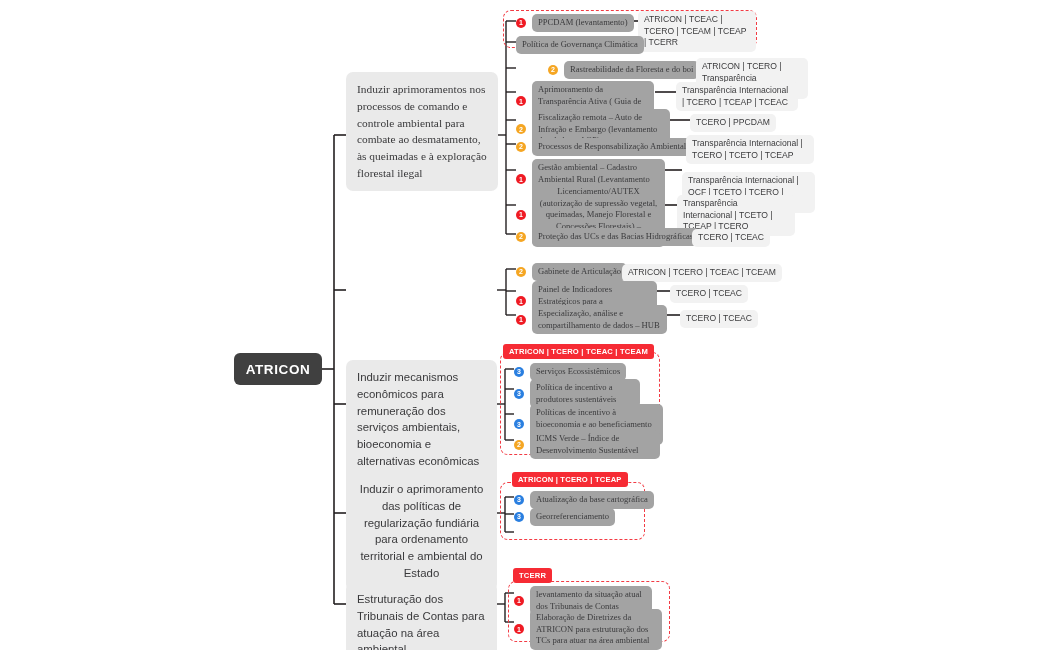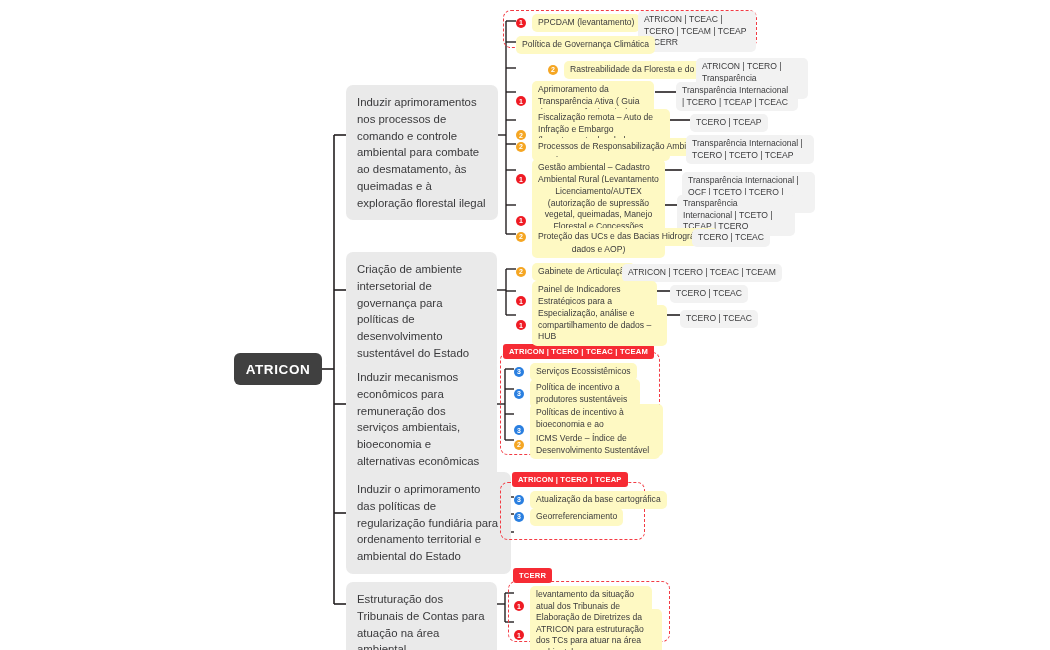--- a/index.html
+++ b/index.html
@@ -55,26 +55,27 @@
     display: flex; align-items: center; justify-content: center;
     font-size: 7px; font-weight: bold; color: #fff;
     line-height: 1;
   }
   .b1 { background: #ef1b24; }
   .b2 { background: #f5a623; }
   .b3 { background: #2a7fe0; }
   .b0 { background: transparent; width: 0; margin-right: 0; }
 
   .leaf-text {
-    background: #fef9c3;
+    background: #a3a3a3;
     border-radius: 5px;
     padding: 3px 6px;
     font-size: 8.6px;
     line-height: 1.34;
     color: #3b3b3d;
+    font-family: Liberation Serif, serif;
   }
   .leaf-text.center { text-align: center; }
 
   
   .owners {
     position: absolute;
     background: #f2f2f2;
     border-radius: 5px;
     padding: 3px 6px;
     font-size: 8.6px;
@@ -178,33 +179,30 @@
       <path d="M602 269 H622"></path>
       <path d="M650 291 H670"></path>
       <path d="M660 315 H680"></path>
     </g>
   </svg>
 
   <div class="root-node">
     <span>ATRICON</span>
   </div>
 
-  <div class="branch" style="left:346px; top:85px; width:152px;">
+  <div class="branch" style="left:346px; top:72px; width:152px;font-family:Liberation Serif, serif;">
     <span>Induzir aprimoramentos nos processos de comando e controle ambiental para combate ao desmatamento, às queimadas e à exploração florestal ilegal</span>
   </div>
 
-  <div class="branch" style="left:346px; top:252px; width:151px;">
-    <span>Criação de ambiente intersetorial de governança para políticas de desenvolvimento sustentável do Estado</span>
-  </div>
 
   <div class="branch" style="left:346px; top:360px; width:151px;">
     <span>Induzir mecanismos econômicos para remuneração dos serviços ambientais, bioeconomia e alternativas econômicas sustentáveis</span>
   </div>
 
-  <div class="branch" style="left:346px; top:472px; width:165px;">
+  <div class="branch" style="left:346px; top:472px; width:151px;text-align:center;">
     <span>Induzir o aprimoramento das políticas de regularização fundiária para ordenamento territorial e ambiental do Estado</span>
   </div>
 
   <div class="branch" style="left:346px; top:582px; width:151px;">
     <span>Estruturação dos Tribunais de Contas para atuação na área ambiental</span>
   </div>
 
   <div class="group-frame" style="left:503px; top:10px; width:254px; height:38px;"></div>
 
   <div class="group-frame" style="left:500px; top:352px; width:160px; height:103px;"></div>
@@ -236,21 +234,21 @@
   <div class="leaf" style="left:516px; top:81px;">
     <span class="leaf-badge b1">1</span>
     <span class="leaf-text" style="width:122px;">Aprimoramento da Transparência Ativa ( Guia de Transparência Ativa)</span>
   </div>
   <div class="owners" style="left:676px; top:82px; width:122px;">Transparência Internacional | TCERO | TCEAP | TCEAC</div>
 
   <div class="leaf" style="left:516px; top:109px;">
     <span class="leaf-badge b2">2</span>
     <span class="leaf-text" style="width:138px;">Fiscalização remota – Auto de Infração e Embargo (levantamento dos dados e AOP)</span>
   </div>
-  <div class="owners" style="left:690px; top:114px;">TCERO | TCEAP</div>
+  <div class="owners" style="left:690px; top:114px;">TCERO | PPCDAM</div>
 
   <div class="leaf" style="left:516px; top:138px;">
     <span class="leaf-badge b2">2</span>
     <span class="leaf-text">Processos de Responsabilização Ambiental</span>
   </div>
   <div class="owners" style="left:686px; top:135px; width:128px;">Transparência Internacional | TCERO | TCETO | TCEAP</div>
 
   <div class="leaf" style="left:516px; top:159px;">
     <span class="leaf-badge b1">1</span>
     <span class="leaf-text" style="width:133px;">Gestão ambiental – Cadastro Ambiental Rural (Levantamento dos dados e AOP)</span>

